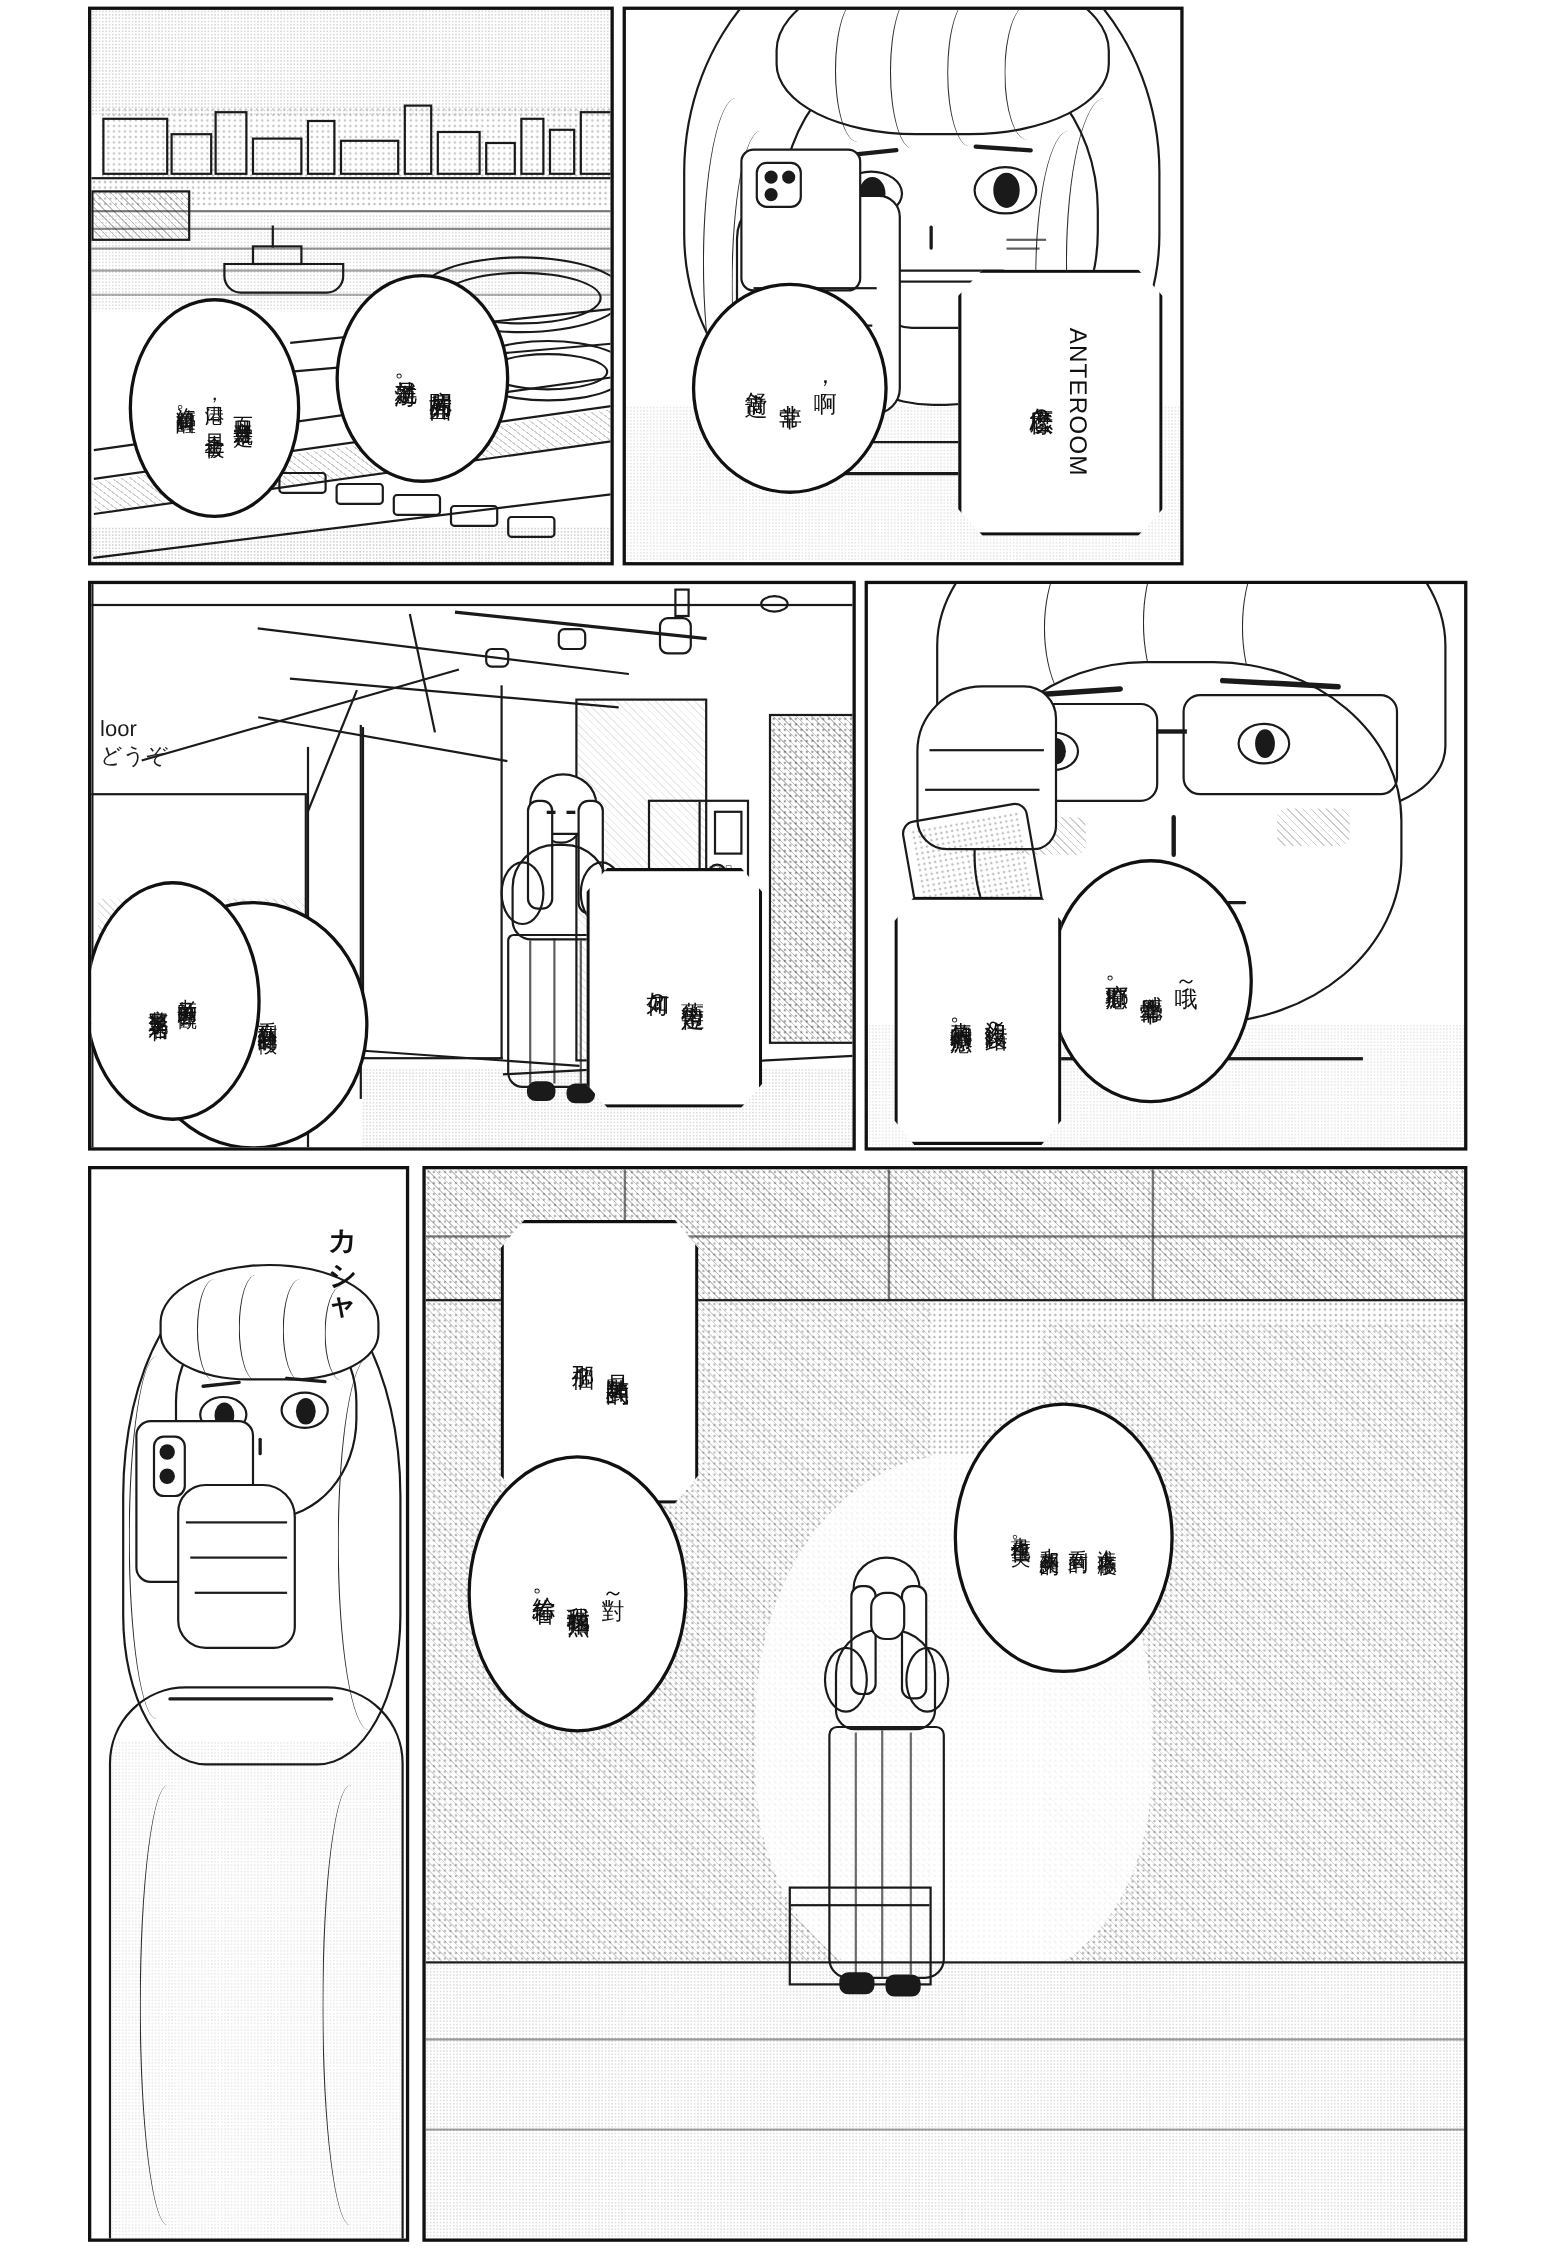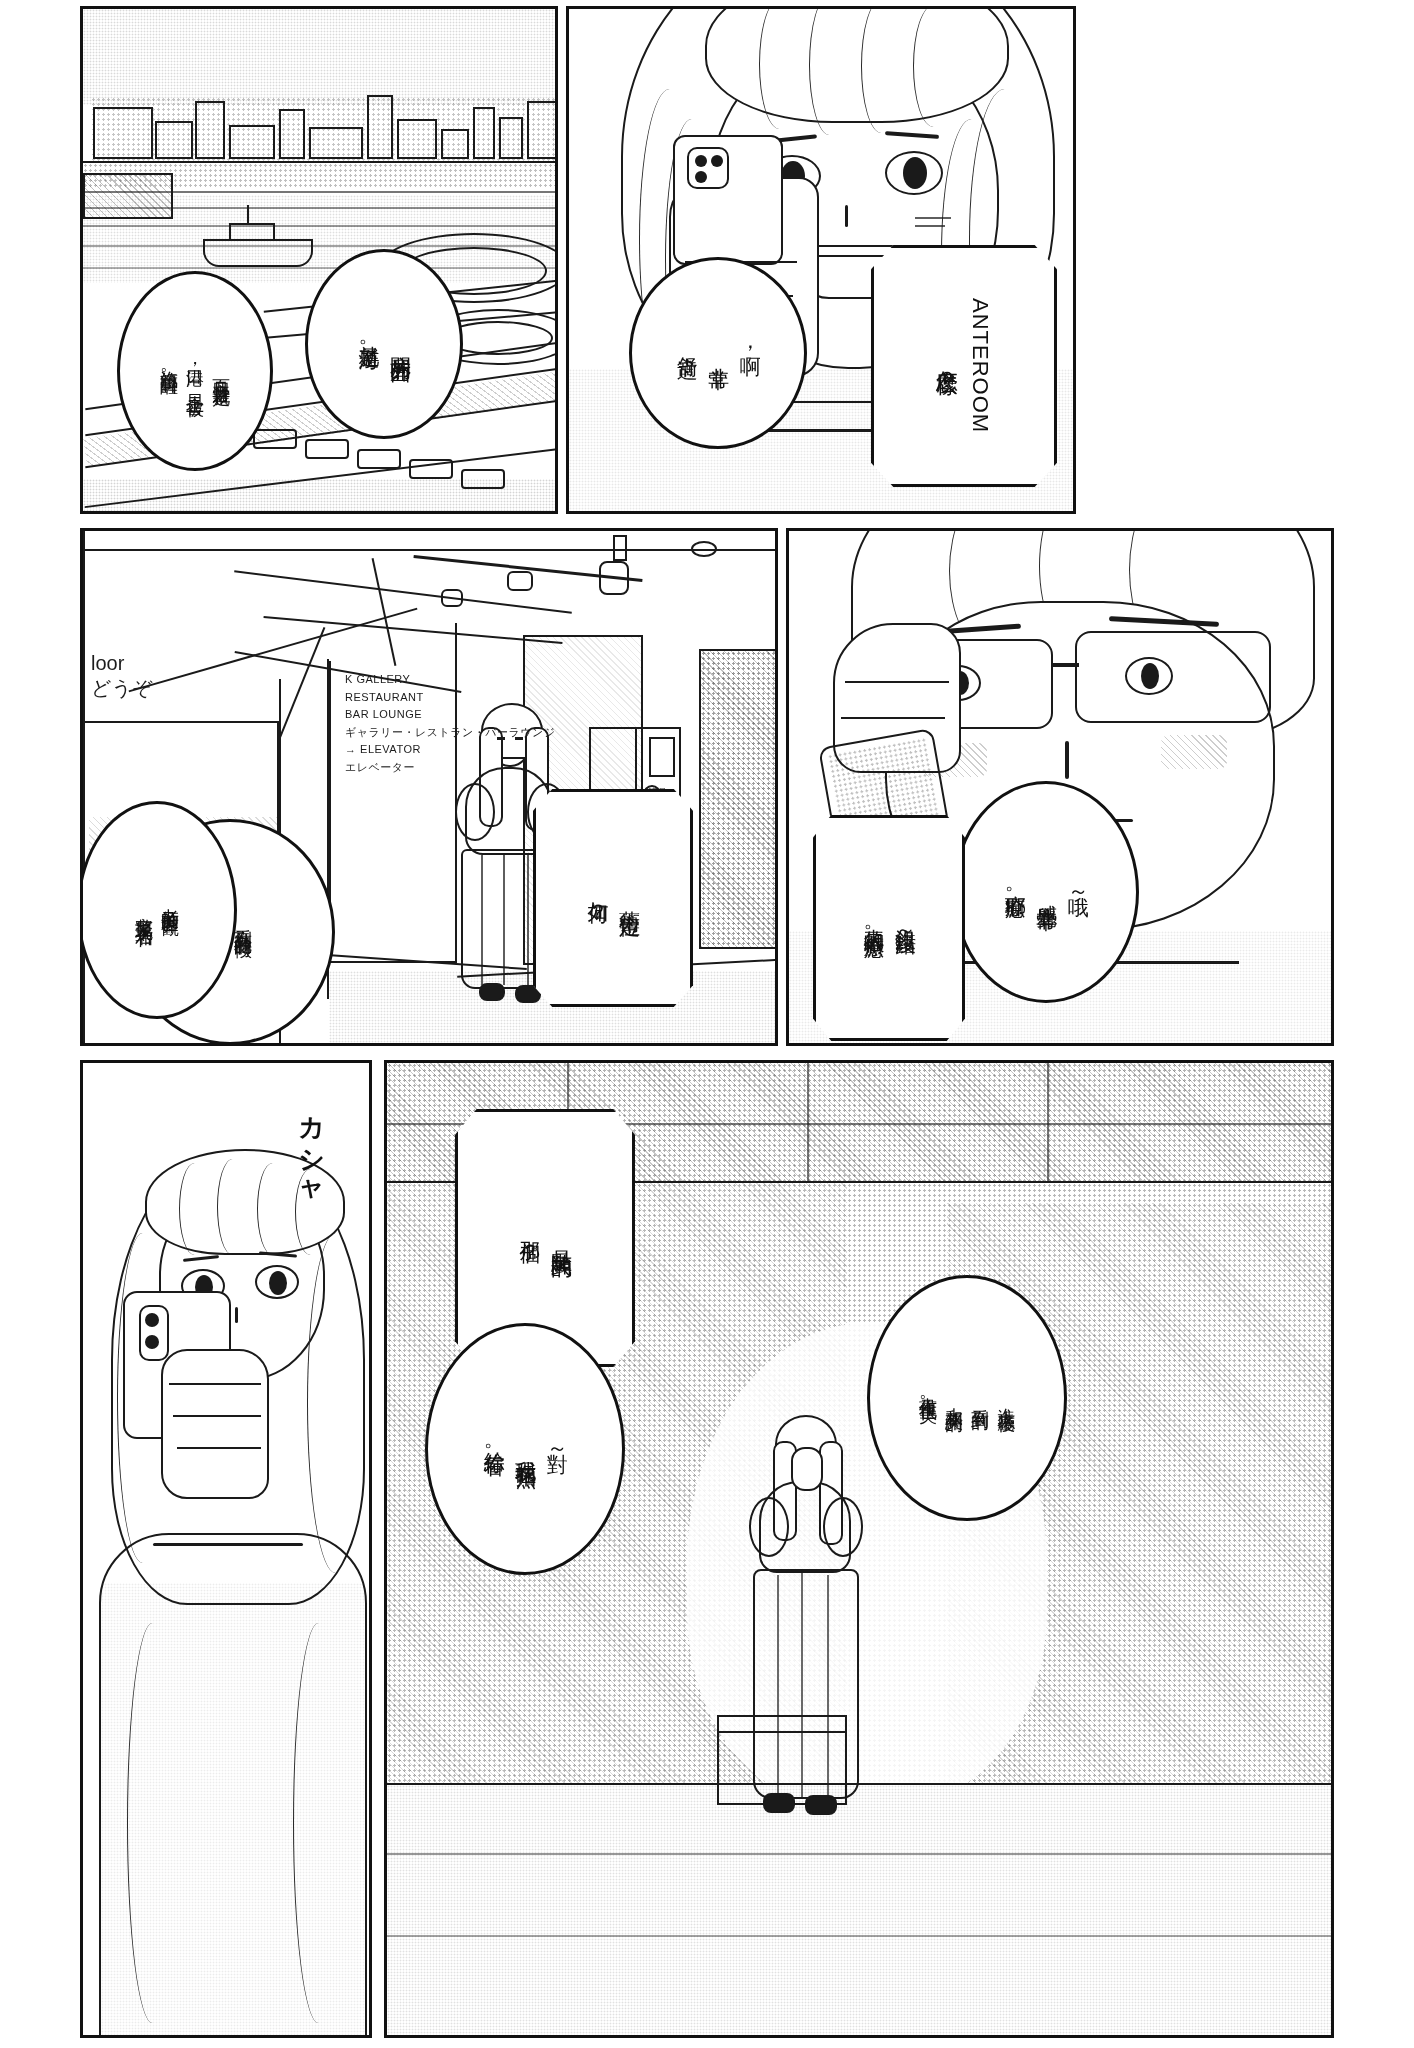--- a/index.html
+++ b/index.html
@@ -336,26 +336,20 @@
         <div class="ln" style="left:420px; top:322px; width:1.5px; height:132px; opacity:.7;"></div>
         <div class="ln" style="left:444px; top:324px; width:1.5px; height:130px; opacity:.7;"></div>
 
         <div class="ol" style="left:396px; top:452px; width:26px; height:18px; border-radius:8px; background:#1a1a1a;"></div>
         <div class="ol" style="left:432px; top:454px; width:26px; height:18px; border-radius:8px; background:#1a1a1a;"></div>
       </div>
     </div>
 
     <div class="sign" style="left:8px; top:120px; width:150px; font-size:20px;">loor
 どうぞ</div>
-    <div class="sign" style="left:262px; top:140px; width:120px; font-size:11px; line-height:1.6; letter-spacing:.5px;">K GALLERY
-RESTAURANT
-BAR LOUNGE
-ギャラリー・レストラン・バーラウンジ
-→ ELEVATOR
-エレベーター</div>
     <div class="sign" style="left:562px; top:256px; font-size:7px;">非常口</div>
 
     <div class="balloon" style="left:42px; top:288px; width:210px; height:226px;">
       <span class="txt small">看到外觀的時候，
 整個人超興奮的。</span>
     </div>
     <div class="balloon" style="left:-6px; top:270px; width:160px; height:218px;">
       <span class="txt small">老師的世界觀！
 完整呈現了名和</span>
     </div>

